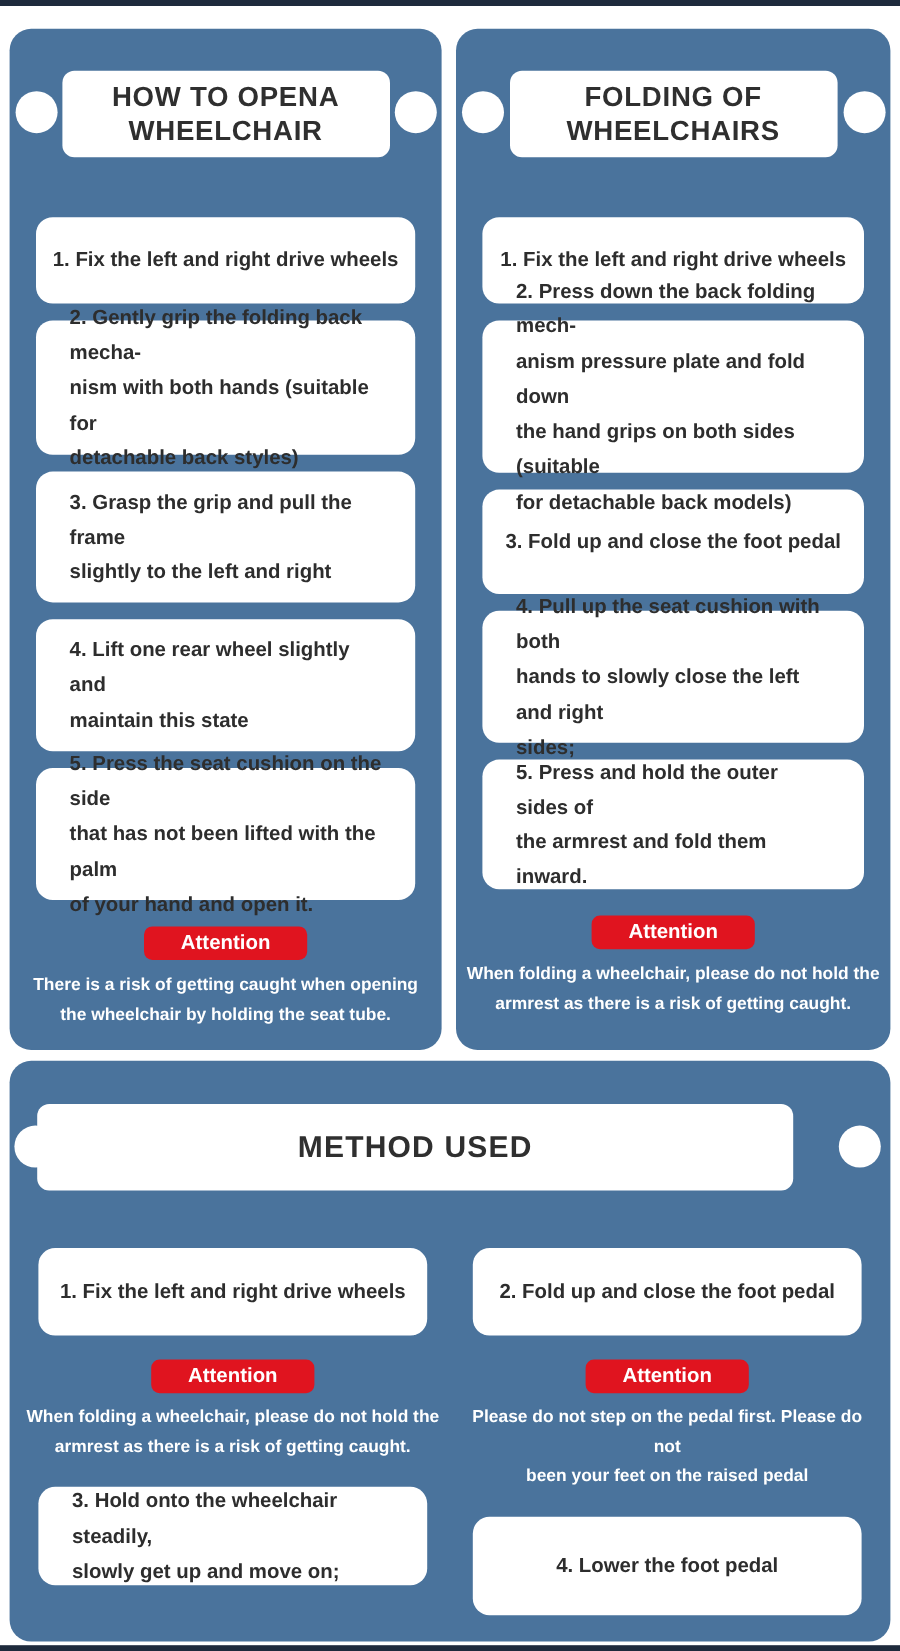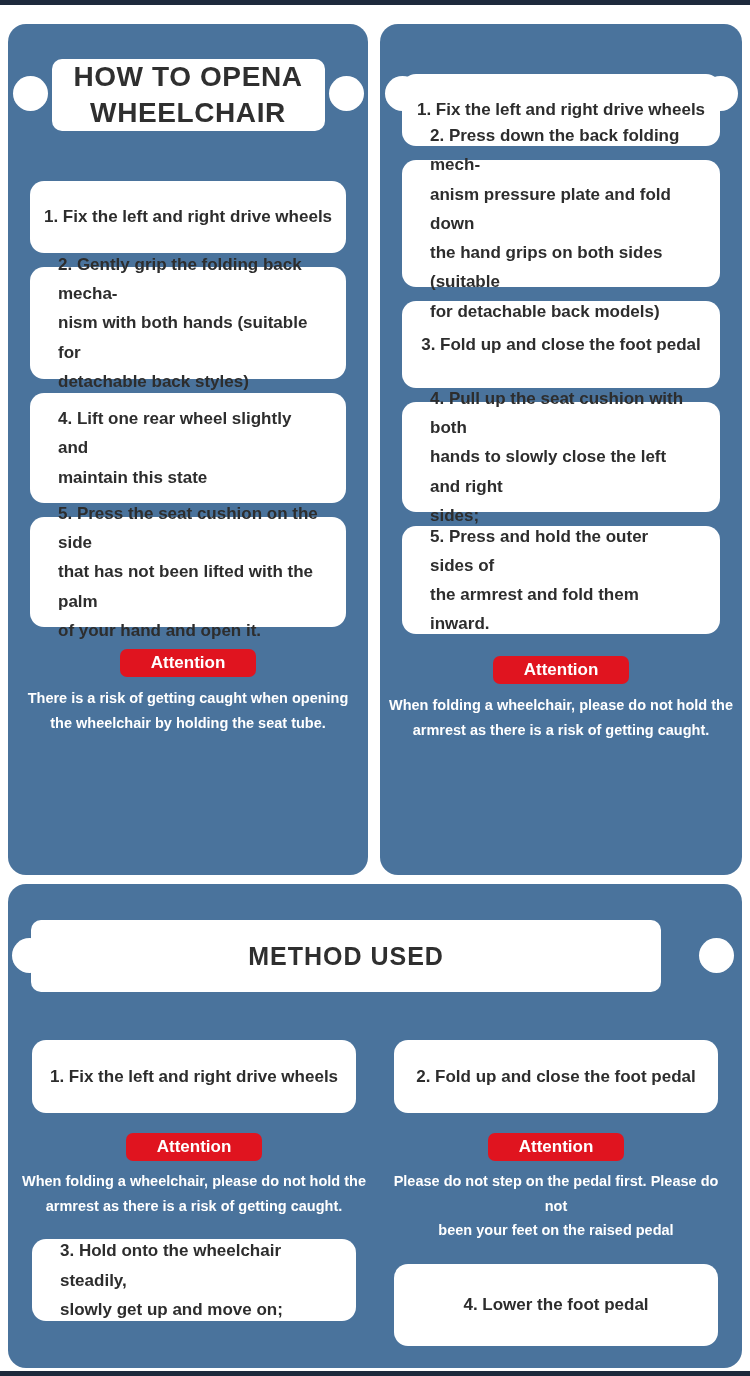--- a/index.html
+++ b/index.html
@@ -31,21 +31,21 @@
   .panel-method .dot.dl{left:4px;}
   .panel-method .dot.dr{right:8px;}
 
   .title-box{
     background:#fff;border-radius:10px;margin:35px auto 0;
     width:273px;min-height:72px;
     display:flex;align-items:center;justify-content:center;
   }
   .title-text{
     font-weight:bold;color:#2F2F2F;text-align:center;
-    font-size:28px;line-height:1.28;letter-spacing:0.6px;white-space:pre-line;
+    font-size:23px;line-height:1.28;letter-spacing:0.6px;white-space:pre-line;
   }
   .panel-method .title-box{width:630px;min-height:72px;margin-top:36px;margin-left:23px;}
   .panel-method .title-text{font-size:25px;letter-spacing:1px;}
 
   .steps{margin-top:50px;}
   .step{
     background:#fff;border-radius:14px;margin:0 22px;
     display:flex;align-items:center;
   }
   .steps .step + .step{margin-top:14px;}
@@ -90,38 +90,46 @@
   </div>
   <div class="steps">
     <div class="step center" style="height:72px">
       <p class="step-text">1. Fix the left and right drive wheels</p>
     </div>
     <div class="step" style="height:112px">
       <p class="step-text">2. Gently grip the folding back mecha-
 nism with both hands (suitable for
 detachable back styles)</p>
     </div>
+    <div class="step" style="height:109px">
+      <p class="step-text">3. Grasp the grip and pull the frame
+slightly to the left and right</p>
+    </div>
     <div class="step" style="height:110px">
       <p class="step-text">4. Lift one rear wheel slightly and
 maintain this state</p>
     </div>
     <div class="step" style="height:110px">
       <p class="step-text">5. Press the seat cushion on the side
 that has not been lifted with the palm
 of your hand and open it.</p>
     </div>
   </div>
   <div class="attn-badge">Attention</div>
   <p class="attn-note">There is a risk of getting caught when opening
 the wheelchair by holding the seat tube.</p>
 </section>
 
 <section class="panel panel-fold">
   <span class="dot dl"></span>
   <span class="dot dr"></span>
+  <div class="title-box">
+    <span class="title-text">FOLDING OF
+WHEELCHAIRS</span>
+  </div>
   <div class="steps">
     <div class="step center" style="height:72px">
       <p class="step-text">1. Fix the left and right drive wheels</p>
     </div>
     <div class="step" style="height:127px">
       <p class="step-text">2. Press down the back folding mech-
 anism pressure plate and fold down
 the hand grips on both sides (suitable
 for detachable back models)</p>
     </div>

